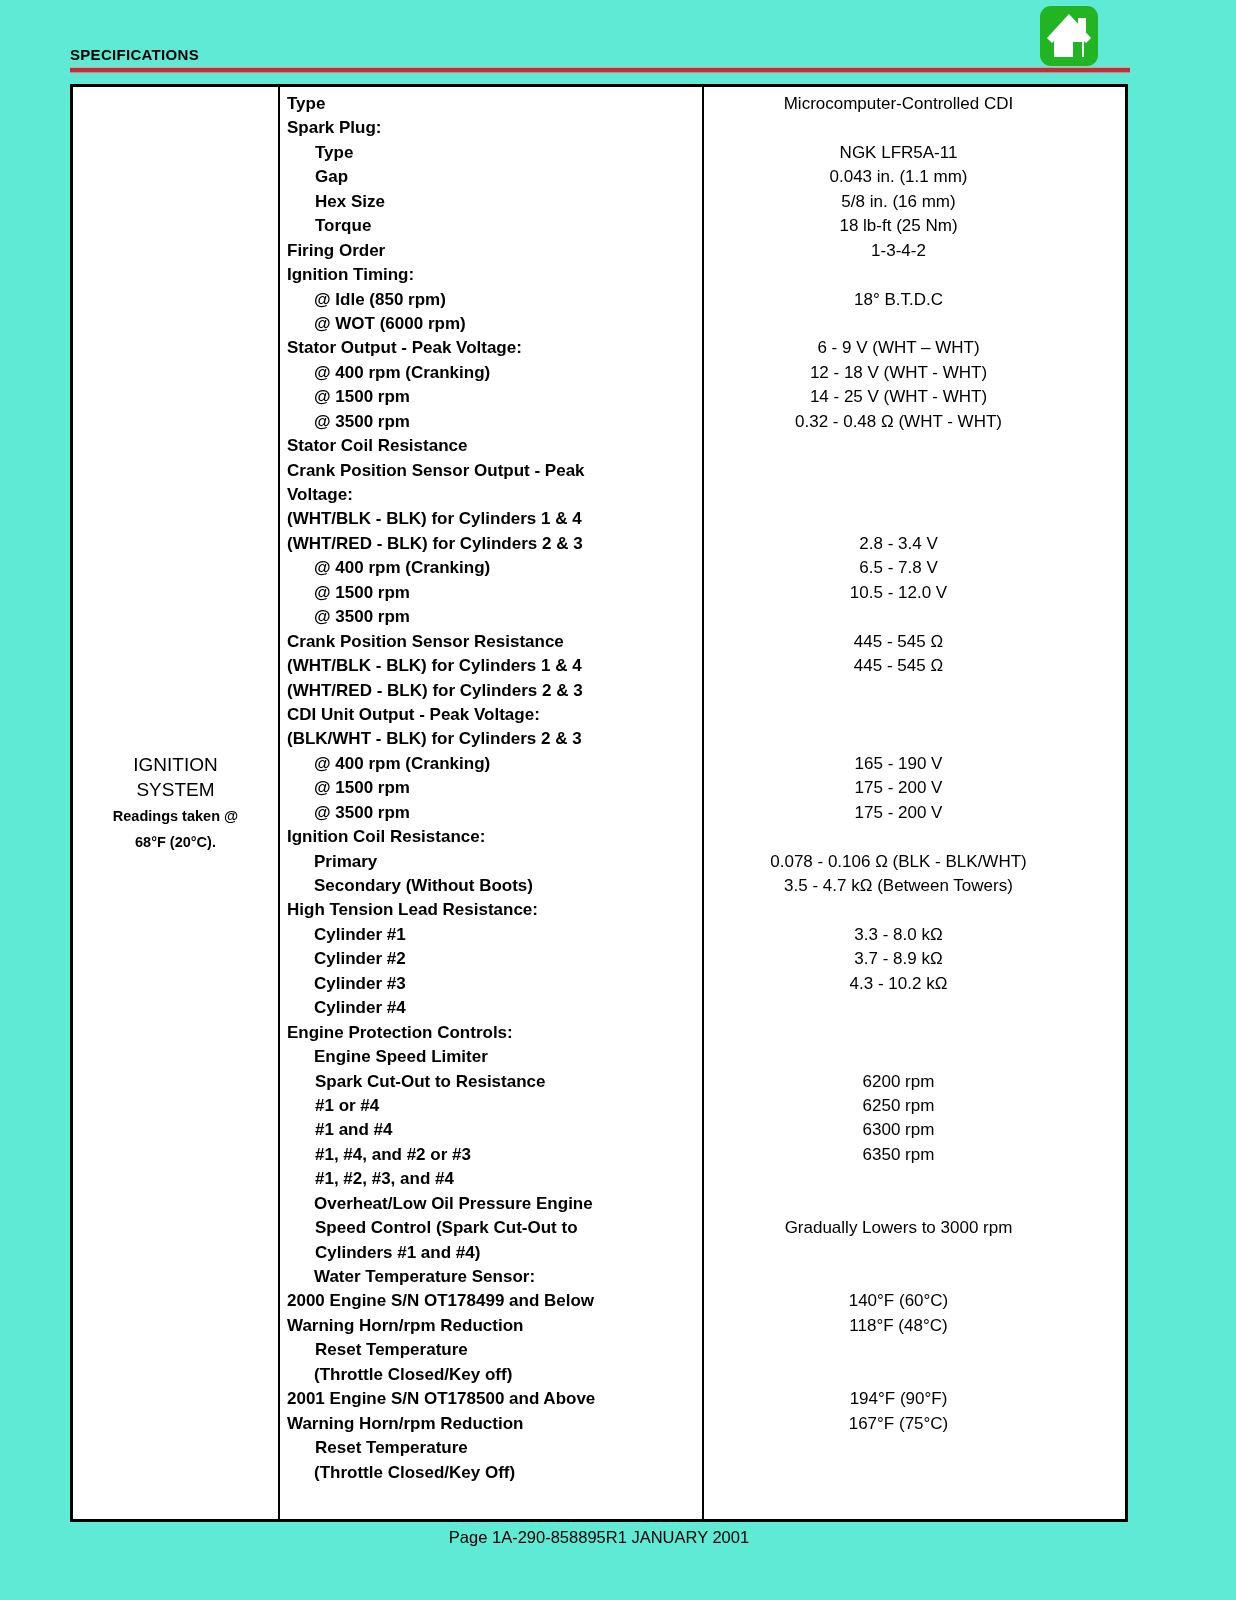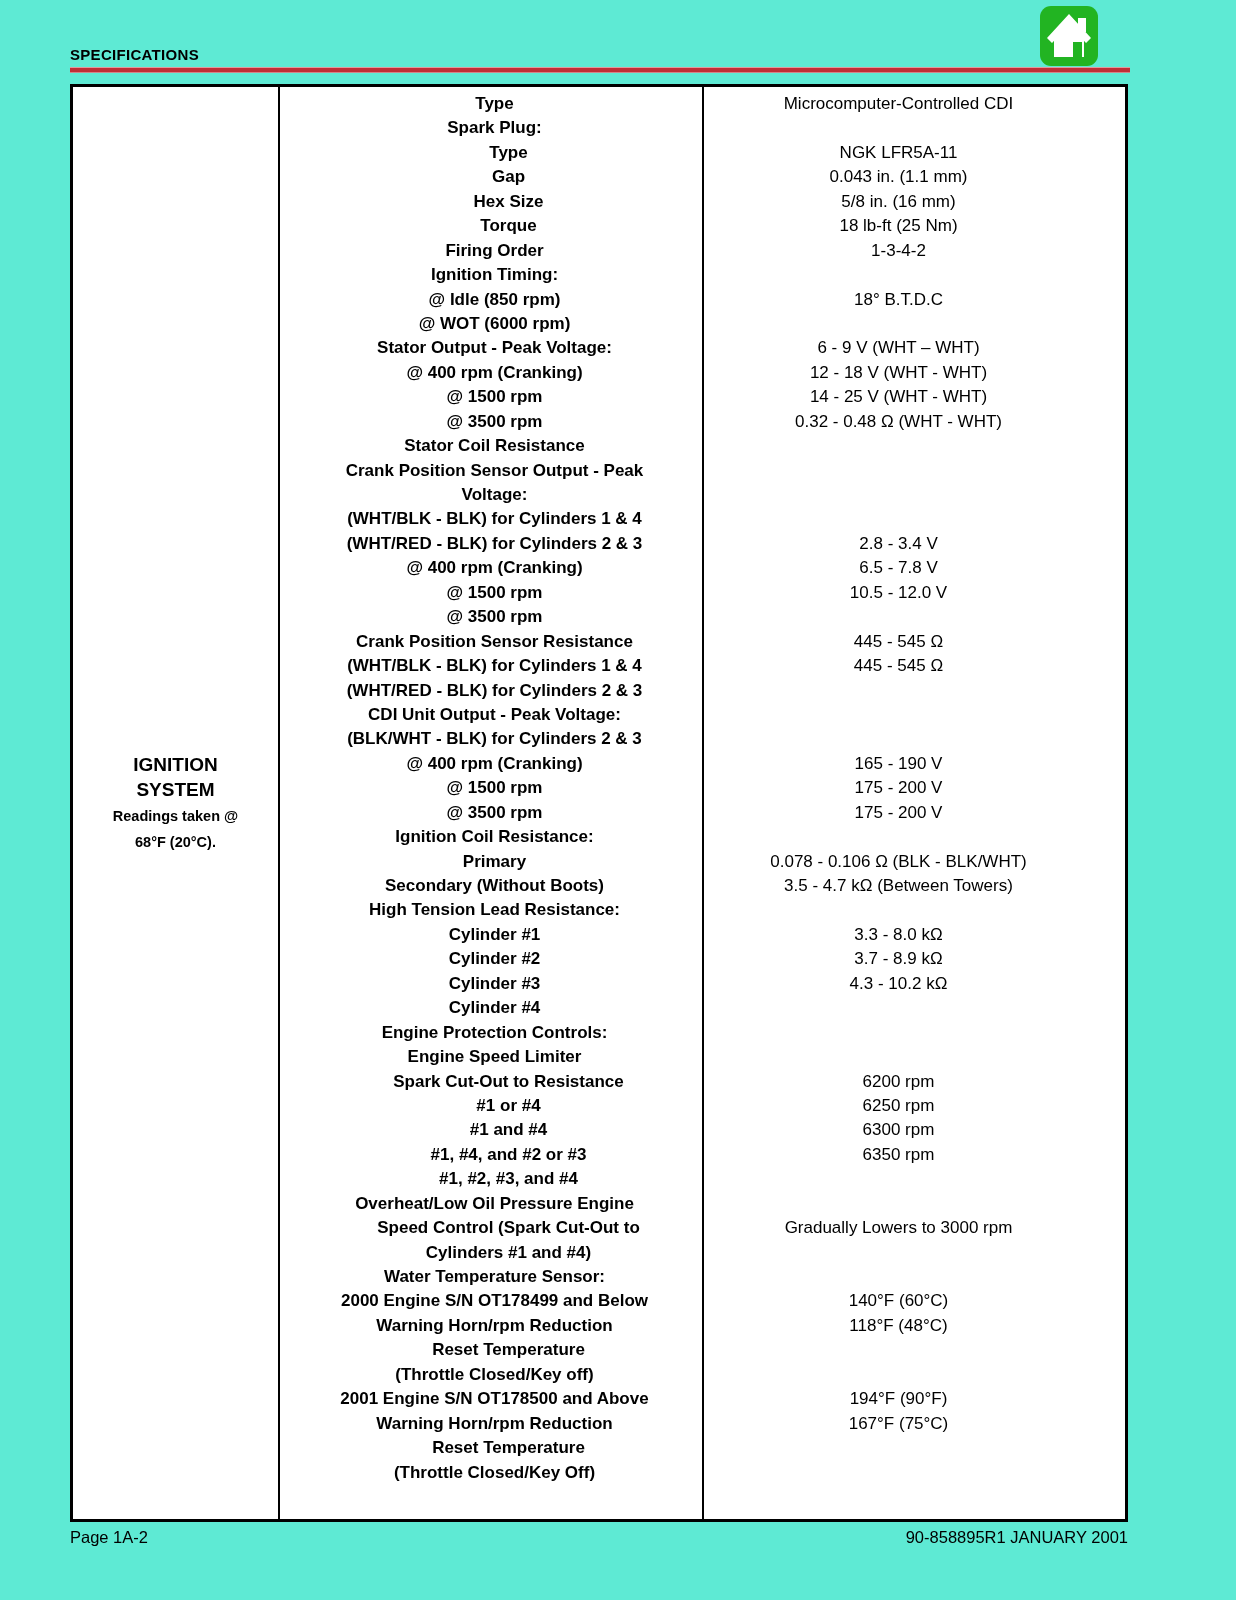--- a/index.html
+++ b/index.html
@@ -58,21 +58,21 @@
     width: 207px;
     border-right: 2px solid #000;
     display: flex;
     flex-direction: column;
     align-items: center;
     justify-content: center;
     text-align: center;
   }
   .col-left .sys-title {
     font-size: 19px;
-    font-weight: bold;
+    font-weight: normal;
     line-height: 25px;
   }
   .col-left .sys-sub {
     font-size: 14.5px;
     font-weight: bold;
     line-height: 23px;
     margin-top: 3px;
   }
   .col-mid {
     width: 424px;
@@ -86,37 +86,36 @@
   .row {
     height: 24.45px;
     line-height: 24.45px;
     white-space: nowrap;
     overflow: visible;
   }
   .label {
     font-weight: bold;
     font-size: 17px;
     padding-left: 7px;
-    text-align: center;
-  }
-  .label.indent-1 { padding-left: 7px; }
+  }
+  .label.indent-1 { padding-left: 34px; }
   .label.indent-2 { padding-left: 35px; }
   .value {
     font-size: 17px;
     text-align: center;
     padding-right: 32px;
   }
   
   .doc-footer {
     position: absolute;
     left: 70px;
     top: 1528px;
     width: 1058px;
     display: flex;
-    justify-content: space-between;
+    justify-content: center;
     font-size: 16.5px;
   }
   .footer-right span + span { }
 </style>
 </head>
 <body>
 
 <div class="page">
 
   <div class="doc-header-title">SPECIFICATIONS</div>

